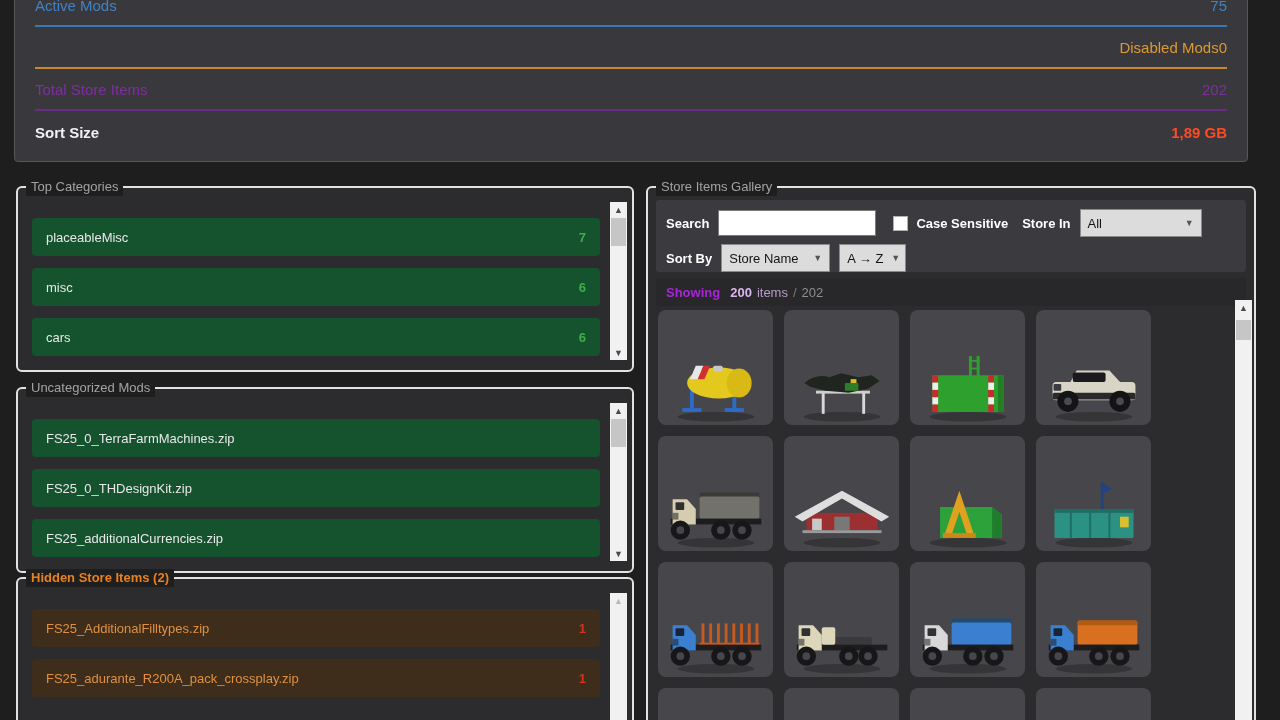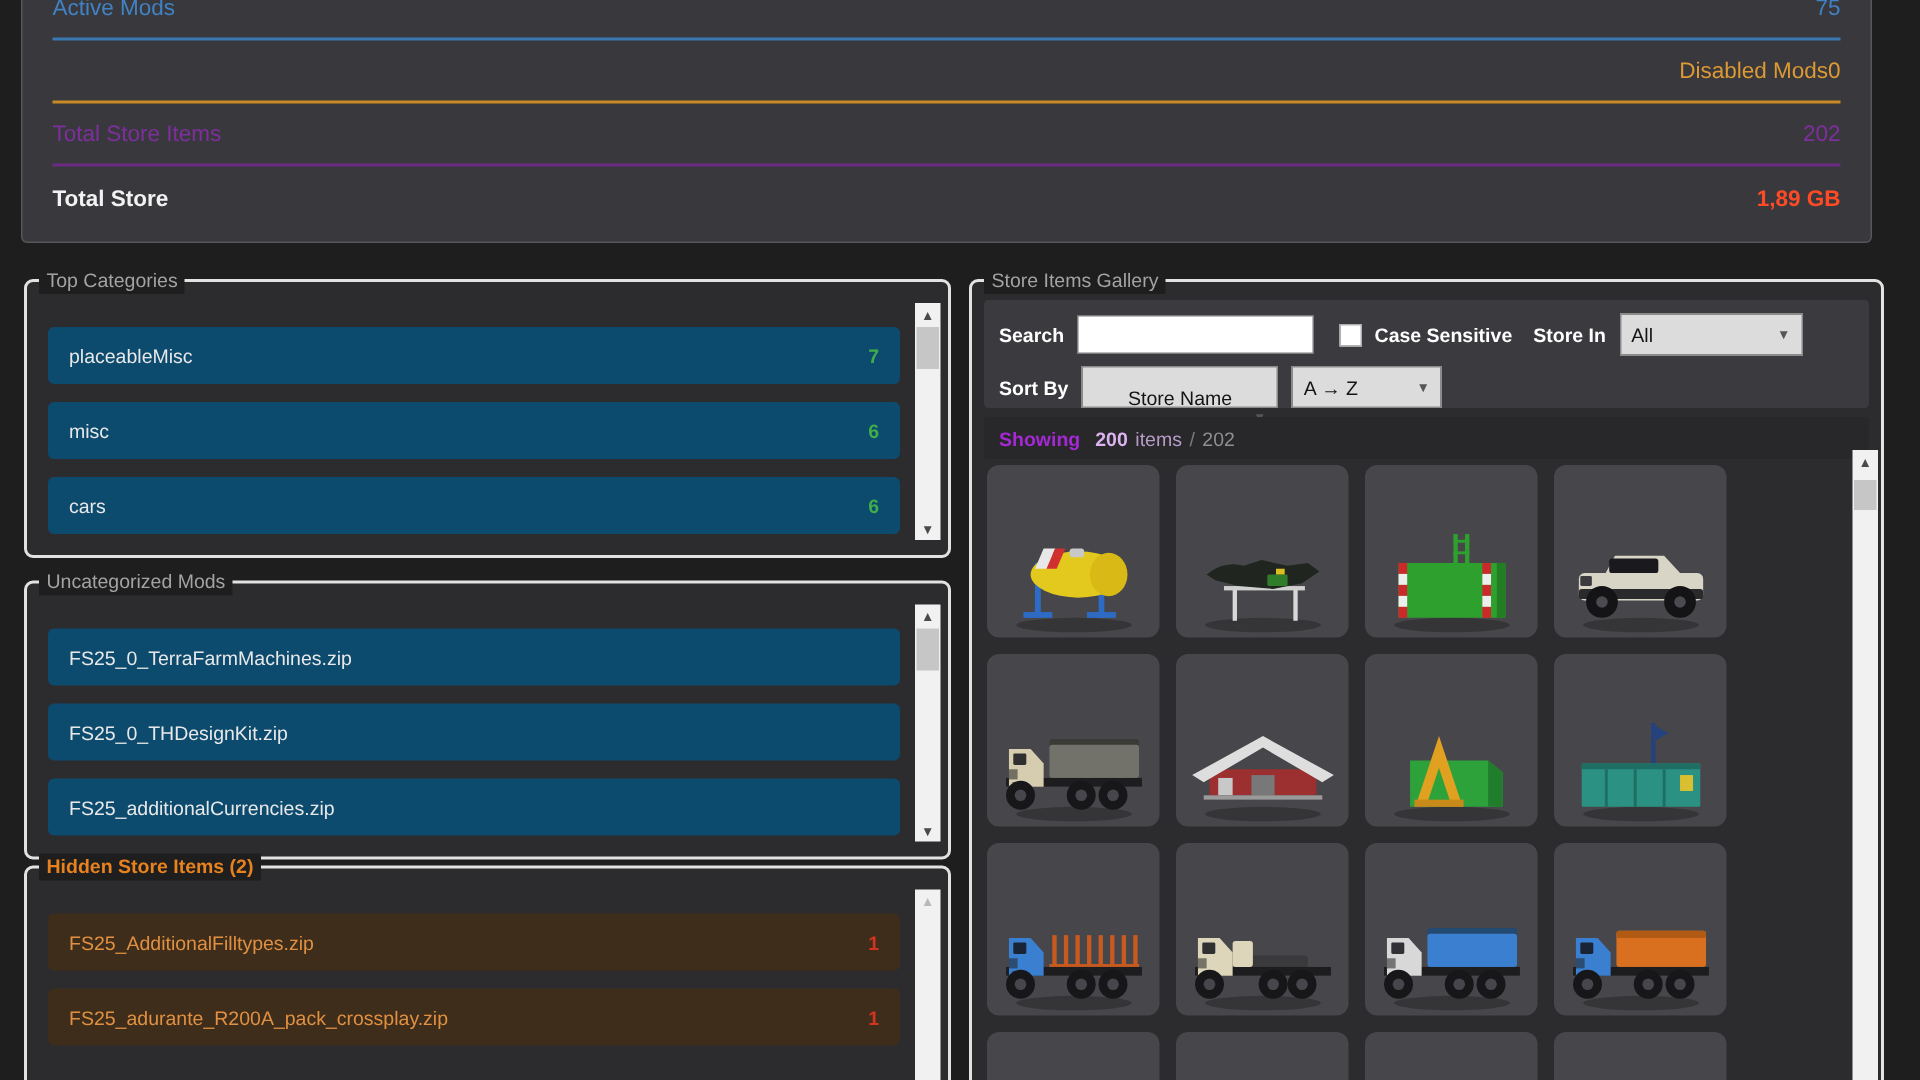--- a/index.html
+++ b/index.html
@@ -53,21 +53,21 @@
 
   #box-top-categories { left: 16px; top: 186px; width: 618px; height: 186px; }
   #box-uncategorized  { left: 16px; top: 387px; width: 618px; height: 186px; }
   #box-hidden         { left: 16px; top: 577px; width: 618px; height: 190px; }
   #box-gallery        { left: 646px; top: 186px; width: 610px; height: 590px; }
 
   .list-area { position: absolute; inset: 0; padding-top: 30px; overflow: hidden; }
   .list-row {
     margin: 0 0 12px 14px;
     width: 568px; height: 38px;
-    background: #0c4a6e;
+    background: #14532d;
     border-radius: 4px;
     display: flex; align-items: center;
     padding: 0 14px;
     font-size: 13px; color: #e8e8e8;
   }
   .list-row .row-count { margin-left: auto; font-weight: bold; color: #3fae4a; font-size: 13px; }
   .hidden-box .list-row { background: #3e2d1b; color: #e09040; }
   .hidden-box .list-row .row-count { color: #d23420; }
 
   
@@ -106,22 +106,22 @@
     flex: none;
   }
   .combo {
     height: 25px; background: #dcdcdc; border: 1px solid #8a8a8a;
     display: flex; align-items: center;
     padding: 13px 7px; font-size: 13px; color: #141414;
     white-space: nowrap;
   }
   .combo .chev { margin-left: auto; font-size: 9px; color: #555; padding-left: 8px; }
   .combo.search-in { width: 122px; margin-left: 9px; }
-  .combo.sort-field { width: 131px; margin-left: 9px; flex-direction: column; }
-  .combo.sort-dir { width: 100px; margin-left: 9px; }
+  .combo.sort-field { width: 109px; margin-left: 9px; }
+  .combo.sort-dir { width: 67px; margin-left: 9px; }
 
   .gal-status {
     position: absolute; left: 8px; right: 8px; top: 90px; height: 28px;
     background: #28282b; border-radius: 2px;
     display: flex; align-items: center;
     padding: 0 10px; font-size: 13px; text-align: right;
   }
   .gal-status .showing { color: #a428d4; font-weight: bold; }
   .gal-status .shown-count { color: #dcb2ef; font-weight: bold; margin-left: 10px; }
   .gal-status .items-word { color: #b79cc6; margin-left: 5px; }
@@ -162,21 +162,21 @@
   </div>
   <div class="summary-row r1">
     <span>Disabled Mods</span>
     <span class="summary-value">0</span>
   </div>
   <div class="summary-row r2">
     <span>Total Store Items</span>
     <span class="summary-value">202</span>
   </div>
   <div class="summary-row r3">
-    <span>Total Store</span>
+    <span>Sort Size</span>
     <span class="summary-value">1,89 GB</span>
   </div>
 </div>
 
 <div class="groupbox" id="box-top-categories">
   <span class="gb-label">Top Categories</span>
   <div class="list-area">
 
       <div class="list-row">
         <span>placeableMisc</span>

